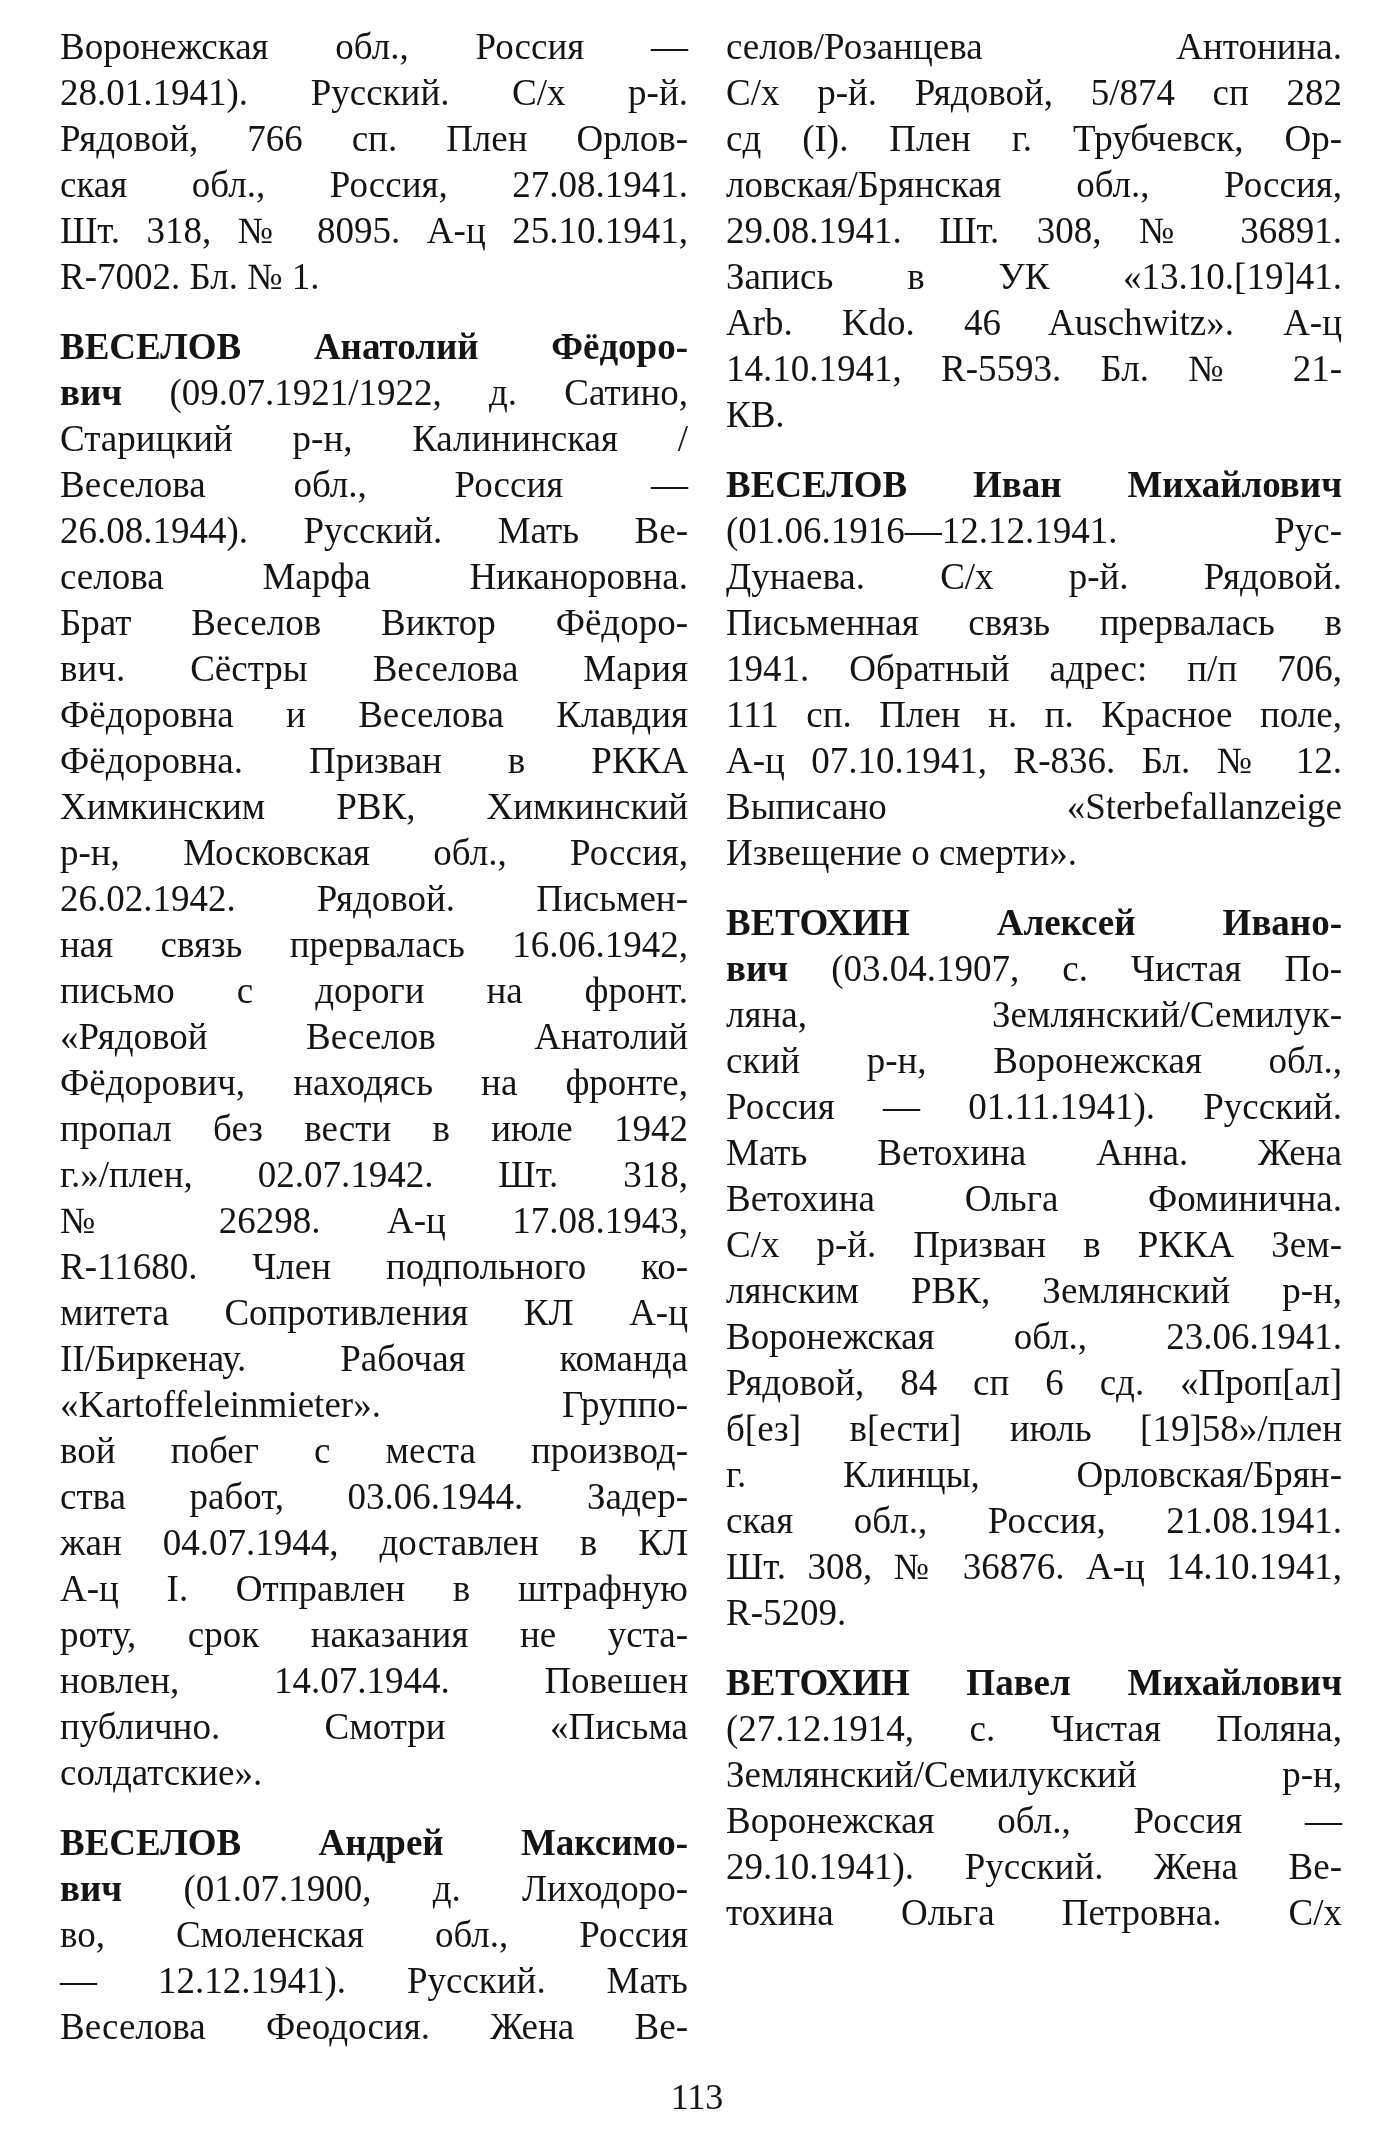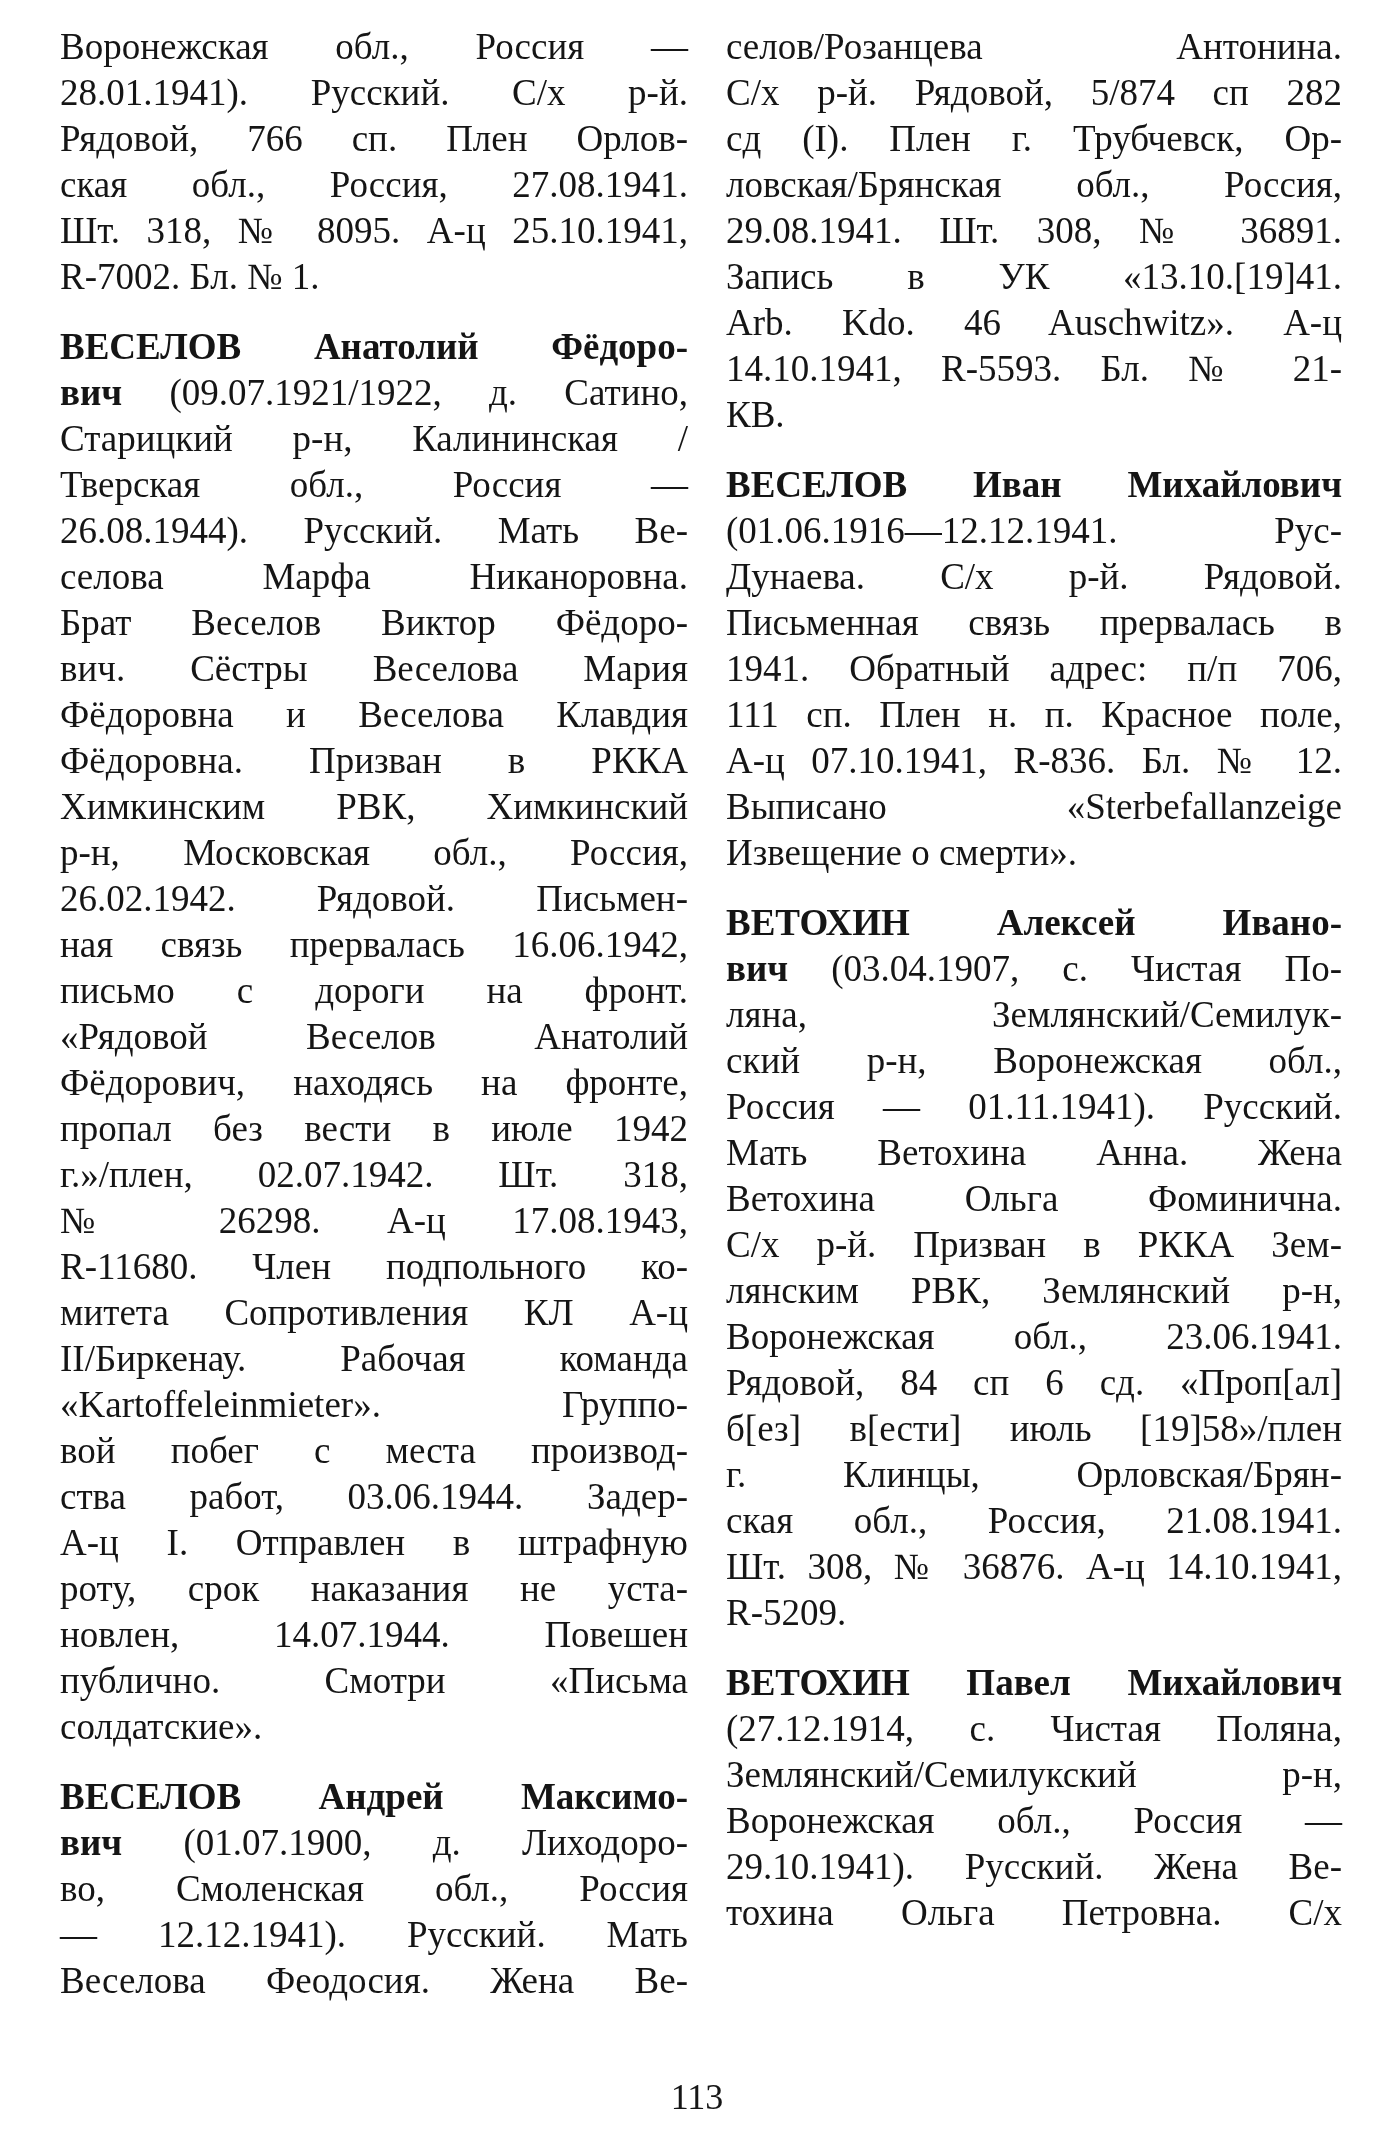--- a/index.html
+++ b/index.html
@@ -56,21 +56,21 @@
         <div class="line">28.01.1941). Русский. С/х р-й.</div>
         <div class="line">Рядовой, 766 сп. Плен Орлов-</div>
         <div class="line">ская обл., Россия, 27.08.1941.</div>
         <div class="line">Шт. 318, № 8095. А-ц 25.10.1941,</div>
         <div class="line para-end">R-7002. Бл. № 1.</div>
       </div>
       <div class="para">
         <div class="line"><b>ВЕСЕЛОВ Анатолий Фёдоро-</b></div>
         <div class="line"><b>вич</b> (09.07.1921/1922, д. Сатино,</div>
         <div class="line">Старицкий р-н, Калининская /</div>
-        <div class="line">Тверская обл., Россия —</div>
+        <div class="line">Веселова обл., Россия —</div>
         <div class="line">26.08.1944). Русский. Мать Ве-</div>
         <div class="line">селова Марфа Никаноровна.</div>
         <div class="line">Брат Веселов Виктор Фёдоро-</div>
         <div class="line">вич. Сёстры Веселова Мария</div>
         <div class="line">Фёдоровна и Веселова Клавдия</div>
         <div class="line">Фёдоровна. Призван в РККА</div>
         <div class="line">Химкинским РВК, Химкинский</div>
         <div class="line">р-н, Московская обл., Россия,</div>
         <div class="line">26.02.1942. Рядовой. Письмен-</div>
         <div class="line">ная связь прервалась 16.06.1942,</div>
@@ -79,20 +79,21 @@
         <div class="line">Фёдорович, находясь на фронте,</div>
         <div class="line">пропал без вести в июле 1942</div>
         <div class="line">г.»/плен, 02.07.1942. Шт. 318,</div>
         <div class="line">№ 26298. А-ц 17.08.1943,</div>
         <div class="line">R-11680. Член подпольного ко-</div>
         <div class="line">митета Сопротивления КЛ А-ц</div>
         <div class="line">II/Биркенау. Рабочая команда</div>
         <div class="line">«Kartoffeleinmieter». Группо-</div>
         <div class="line">вой побег с места производ-</div>
         <div class="line">ства работ, 03.06.1944. Задер-</div>
+        <div class="line">жан 04.07.1944, доставлен в КЛ</div>
         <div class="line">А-ц I. Отправлен в штрафную</div>
         <div class="line">роту, срок наказания не уста-</div>
         <div class="line">новлен, 14.07.1944. Повешен</div>
         <div class="line">публично. Смотри «Письма</div>
         <div class="line para-end">солдатские».</div>
       </div>
       <div class="para">
         <div class="line"><b>ВЕСЕЛОВ Андрей Максимо-</b></div>
         <div class="line"><b>вич</b> (01.07.1900, д. Лиходоро-</div>
         <div class="line">во, Смоленская обл., Россия</div>

